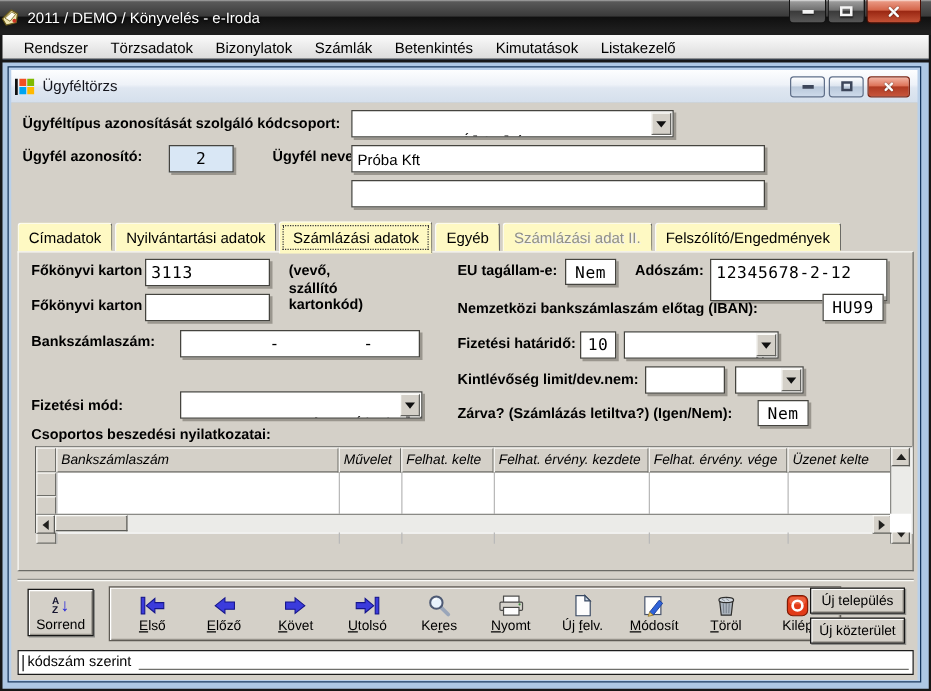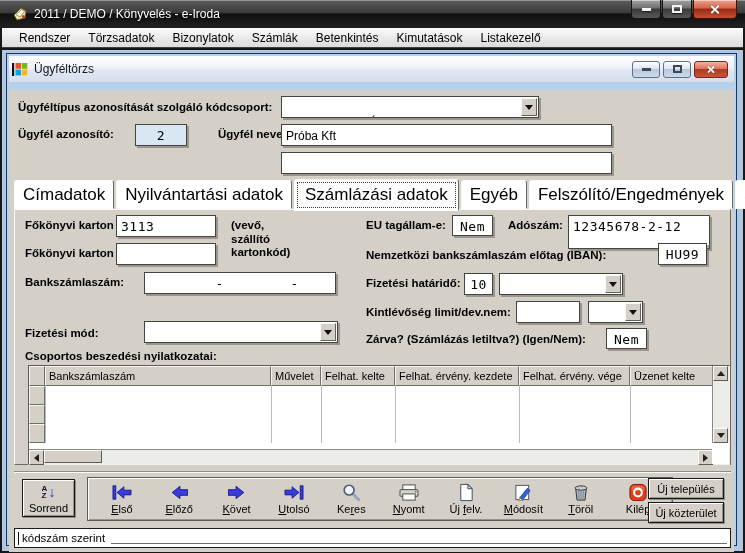--- a/index.html
+++ b/index.html
@@ -7,21 +7,21 @@
   #root {
     position:relative; width:745px; height:553px; overflow:hidden;
     background:#171717; font-family:"Liberation Sans",sans-serif; color:#000;
   }
 
   
   .titlebar {
     position:absolute; left:0; top:0; right:0; height:28px;
     background:linear-gradient(#5d5d5d,#3b3b3b 45%,#101010 50%,#1f1f1f 90%);
     box-shadow:inset 0 1px 0 rgba(255,255,255,.35);
-    display:flex; align-items:center; padding-left:12px;
+    display:flex; align-items:center; padding-left:0;
   }
   .title-text { color:#fff; font-size:12px; margin-left:6px; text-shadow:0 1px 2px #000; white-space:nowrap; }
   .win-controls { position:absolute; top:0; right:8px; display:flex; gap:1px; }
   .wbtn {
     width:30px; height:19px; border:1px solid #141414; border-top:none;
     border-radius:0 0 4px 4px;
     background:linear-gradient(#a3a3a3,#707070 45%,#3a3a3a 50%,#555 95%);
     box-shadow:inset 0 1px 0 rgba(255,255,255,.5);
     display:flex; align-items:center; justify-content:center;
   }
@@ -60,21 +60,21 @@
   .dlg-title-text { font-size:12px; color:#15151c; margin-left:6px; }
   .dctrl { margin-left:auto; display:flex; gap:3px; padding-right:3px; }
   .dbtn {
     width:28px; height:17px; border-radius:3px; border:1px solid #60708a;
     background:linear-gradient(#fff,#dde5ef 45%,#b9c8da 50%,#cddaea);
     display:flex; align-items:center; justify-content:center;
   }
   .dbtn.close { width:34px; border-color:#7c2716; background:linear-gradient(#f2b4a4,#dd7258 45%,#b03a22 50%,#c6553c); }
   .g-mind { width:9px; height:3px; background:#3c465a; }
   .g-maxd { width:9px; height:8px; border:2px solid #3c465a; }
-  .dlg-body { position:relative; width:725px; height:462px; background:#d4d0c8;margin-top:8px; }
+  .dlg-body { position:relative; width:725px; height:462px; background:#d4d0c8; }
 
   
   .lbl { position:absolute; font-weight:bold; font-size:11.5px; white-space:nowrap; }
   .fld {
     position:absolute; background:#fff; border:1px solid #45443f;
     box-shadow:2px 2px 0 rgba(105,102,95,.55);
     font-family:"DejaVu Sans Mono","Liberation Mono",monospace;
     font-size:13px; letter-spacing:.5px; padding:3px 4px 0;
     white-space:pre; overflow:hidden;
   }
@@ -86,38 +86,38 @@
     position:absolute; right:1px; top:1px; bottom:1px; width:16px; background:#d4d0c8;
     border:1px solid; border-color:#fafaf7 #63635f #63635f #fafaf7;
     display:flex; align-items:center; justify-content:center;
   }
   .ca::after { content:""; width:0; height:0; border:4px solid transparent; border-top:5px solid #101010; margin-top:5px; }
   .note { position:absolute; font-weight:bold; font-size:11.5px; line-height:13.5px; white-space:pre-line; }
 
   
   .tabs { position:absolute; left:5px; top:95px; height:26px; display:flex; align-items:flex-end; }
   .tab {
-    background:#ffffff; font-size:17px; padding:4px 8px 3px; margin-right:2px; margin-bottom:2px;
+    background:#fef9c3; font-size:12px; padding:4px 8px 3px; margin-right:2px; margin-bottom:2px;
     border:1px solid; border-color:#fbfbf8 #6b6b66 transparent #fbfbf8;
     border-radius:3px 3px 0 0; white-space:nowrap; z-index:2;
   }
   .tab.active {
     margin-bottom:0; padding:5px 10px 5px; z-index:3;
     outline:1px dotted #3c3c3c; outline-offset:-4px;
   }
   .tab.disabled { color:#8f8f88; text-shadow:1px 1px 0 #f2f1ee; }
   .tabpanel {
     position:absolute; left:5px; top:119px; width:717px; height:256px; background:#d4d0c8;
     border:1px solid; border-color:#fbfbf8 #6b6b66 #6b6b66 #fbfbf8;
   }
 
   
   .gridcap { position:absolute; font-weight:bold; font-size:11.5px; }
-  .grid { position:absolute; left:13px; top:155px; width:702px; height:100px; background:#fff;
-    border:1px solid; border-color:#5c5c58 #eee #eee #5c5c58; }
+  .grid { position:absolute; left:13px; top:155px; width:702px; height:70px; background:#fff;
+    border:1px solid; border-color:#5c5c58 #eee #eee #5c5c58;font-style:italic; }
   .ghead { display:flex; height:20px; }
   .gh {
     background:#d4d0c8; font-size:11px; padding:3px 3px 0; white-space:nowrap; overflow:hidden;
     border:1px solid; border-color:#f6f5f2 #6f6f6a #6f6f6a #f6f5f2; flex:none;
   }
   .gbody { position:relative; height:57px; }
   .gsel { position:absolute; left:0; top:0; width:16px; }
   .gselc { height:19px; background:#d4d0c8; border:1px solid; border-color:#f6f5f2 #6f6f6a #6f6f6a #f6f5f2; }
   .gline { position:absolute; top:0; bottom:0; width:1px; background:#b9b9b9; }
   .vsb { position:absolute; right:0; top:0; width:17px; height:77px; background:#ebebe8; border-left:1px solid #8a8a86; }
@@ -244,22 +244,22 @@
         <div class="fld idfld center" style="left:126px;top:34px;width:52px;height:22px;">2</div>
         <span class="lbl" style="left:209px;top:38px;">Ügyfél neve</span>
         <div class="fld sans" style="left:272px;top:34px;width:331px;height:22px;">Próba Kft</div>
         <div class="fld sans" style="left:272px;top:62px;width:331px;height:22px;"></div>
 
         <div class="tabs">
           <span class="tab">Címadatok</span>
           <span class="tab">Nyilvántartási adatok</span>
           <span class="tab active">Számlázási adatok</span>
           <span class="tab">Egyéb</span>
+          <span class="tab disabled">Számlázási adat II.</span>
           <span class="tab">Felszólító/Engedmények</span>
-          <span class="tab disabled">Számlázási adat II.</span>
         </div>
 
         <div class="tabpanel">
 
           <span class="lbl" style="left:10px;top:9px;">Főkönyvi karton I.:</span>
           <div class="fld" style="left:101px;top:5px;width:100px;height:22px;">3113</div>
           <span class="note" style="left:216px;top:9px;">(vevő,
 szállító
 kartonkód)</span>
 

